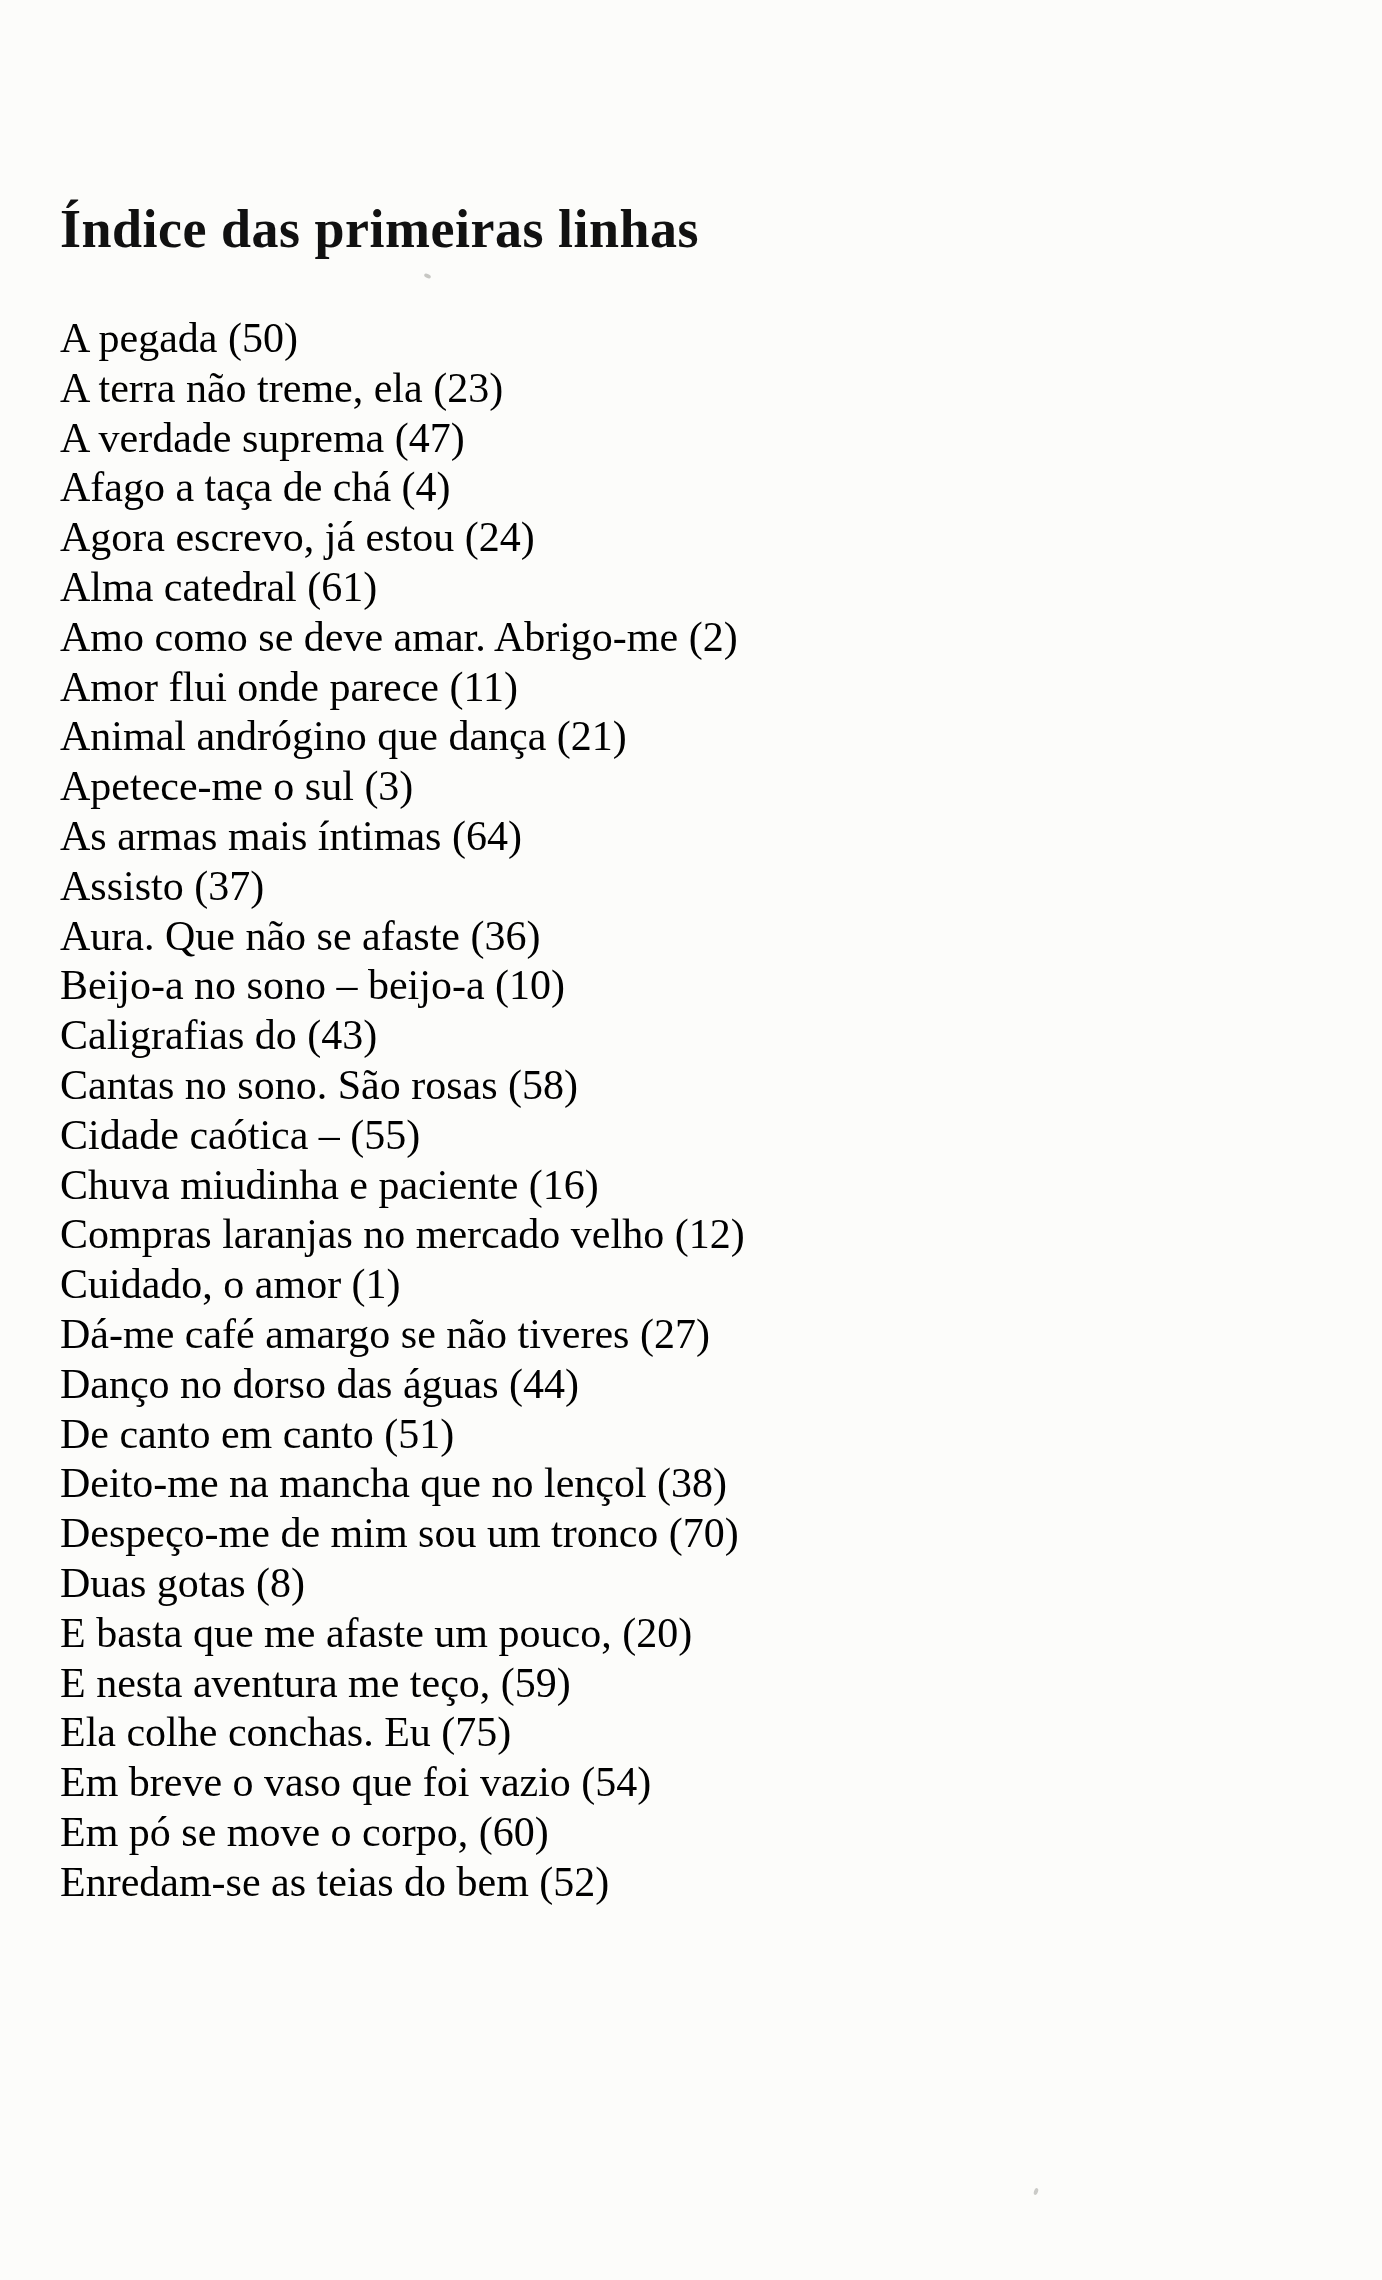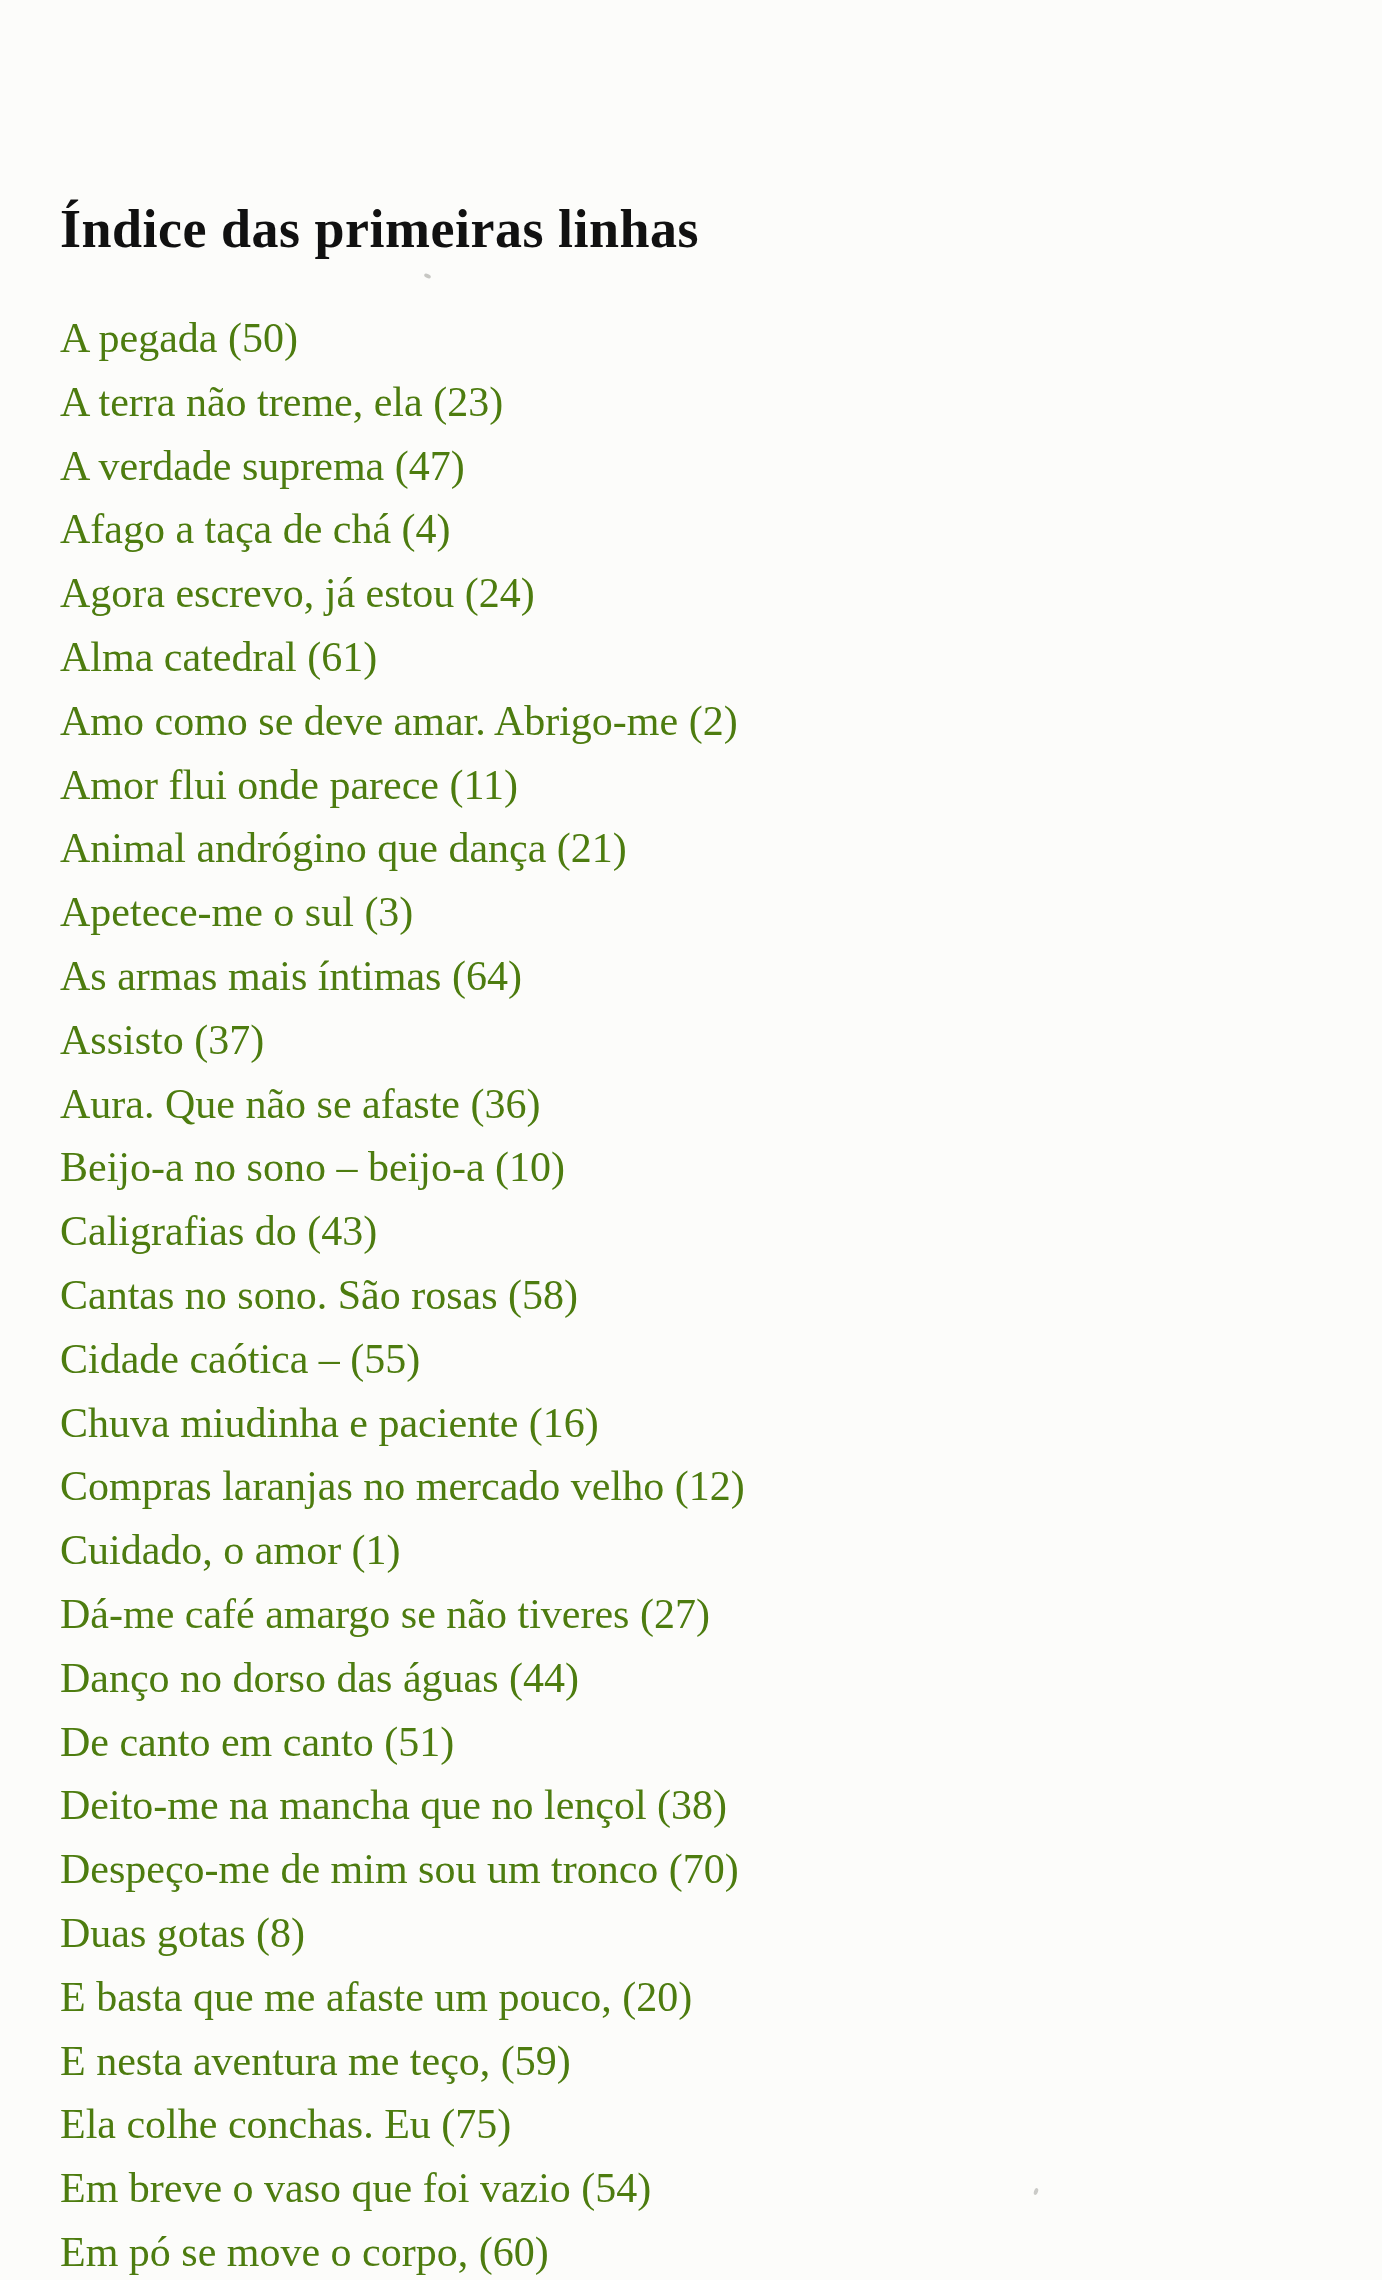--- a/index.html
+++ b/index.html
@@ -40,22 +40,21 @@
     line-height: 66px;
     color: #111;
   }
   .entries {
     margin-top: 52px;
   }
   .entry {
     font-size: 42px;
     line-height: 49.8px;
     white-space: nowrap;
-    color: #4d7c0f;
-    margin-top: 14px;
+    color: #000000;
   }
   
   .speck {
     position: absolute;
     background: #9a9a96;
     border-radius: 50%;
   }
   .speck-1 { left: 424px; top: 274px; width: 7px; height: 4px; transform: rotate(25deg); opacity: .55; }
   .speck-2 { left: 1034px; top: 2188px; width: 4px; height: 7px; transform: rotate(18deg); opacity: .5; }
 </style>

